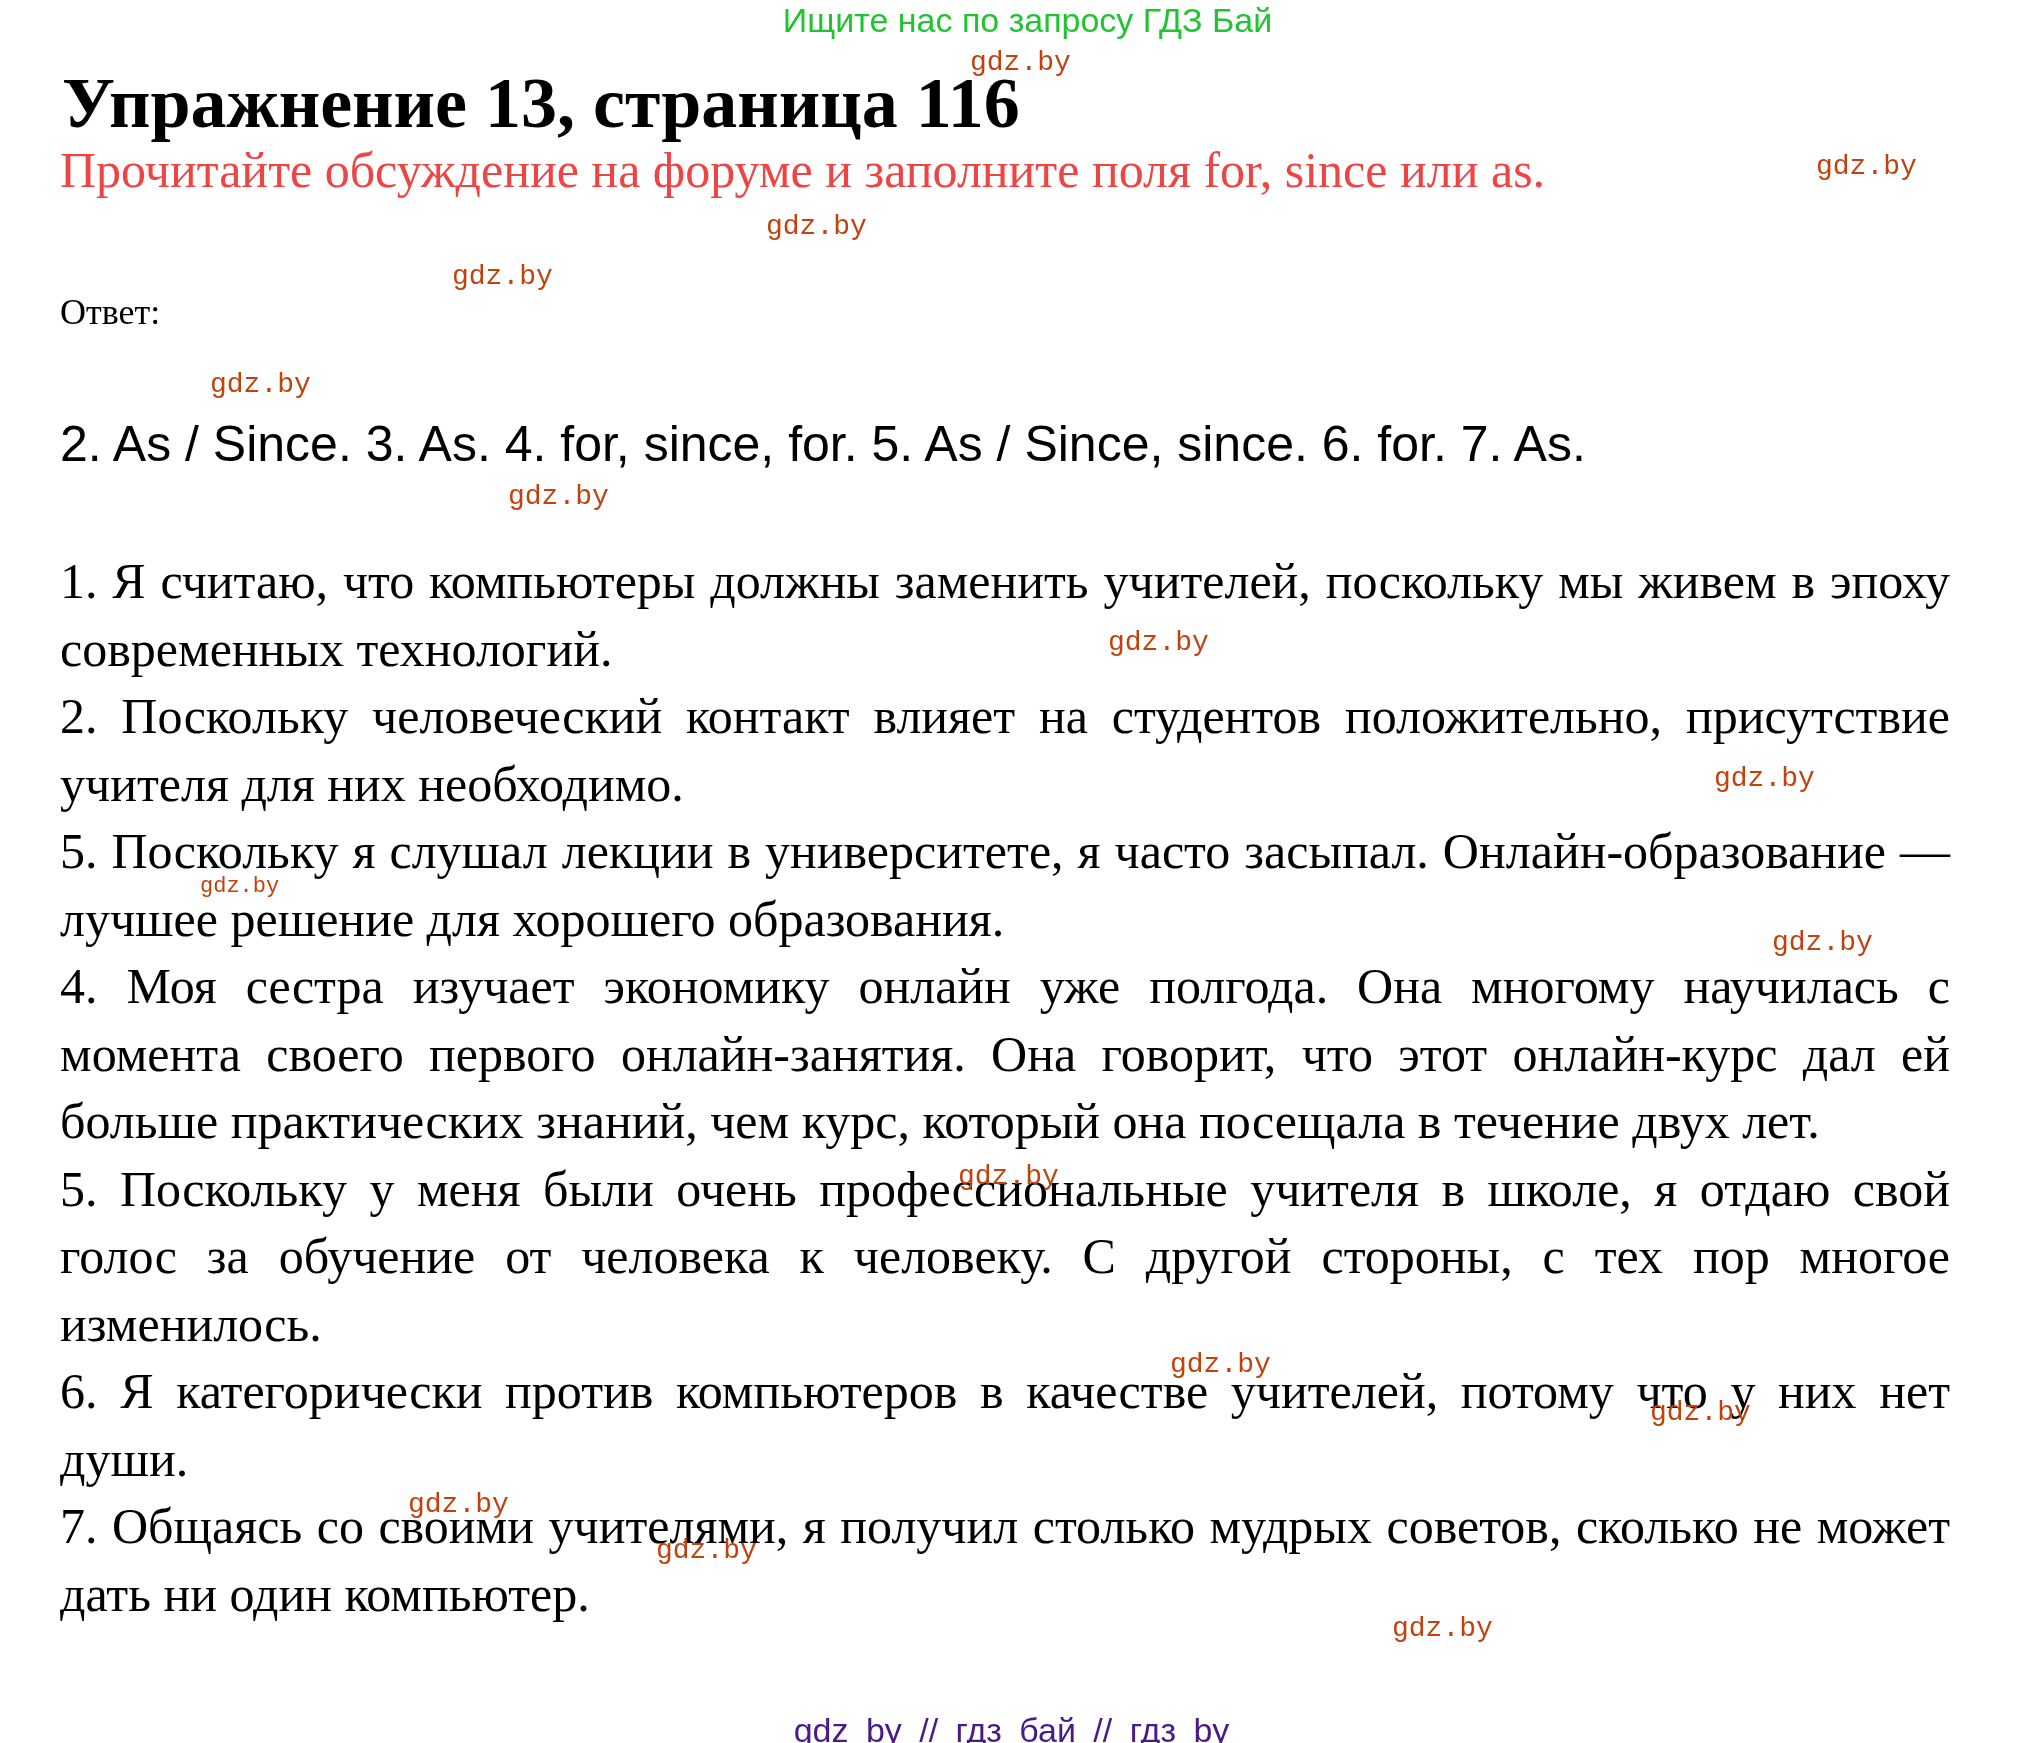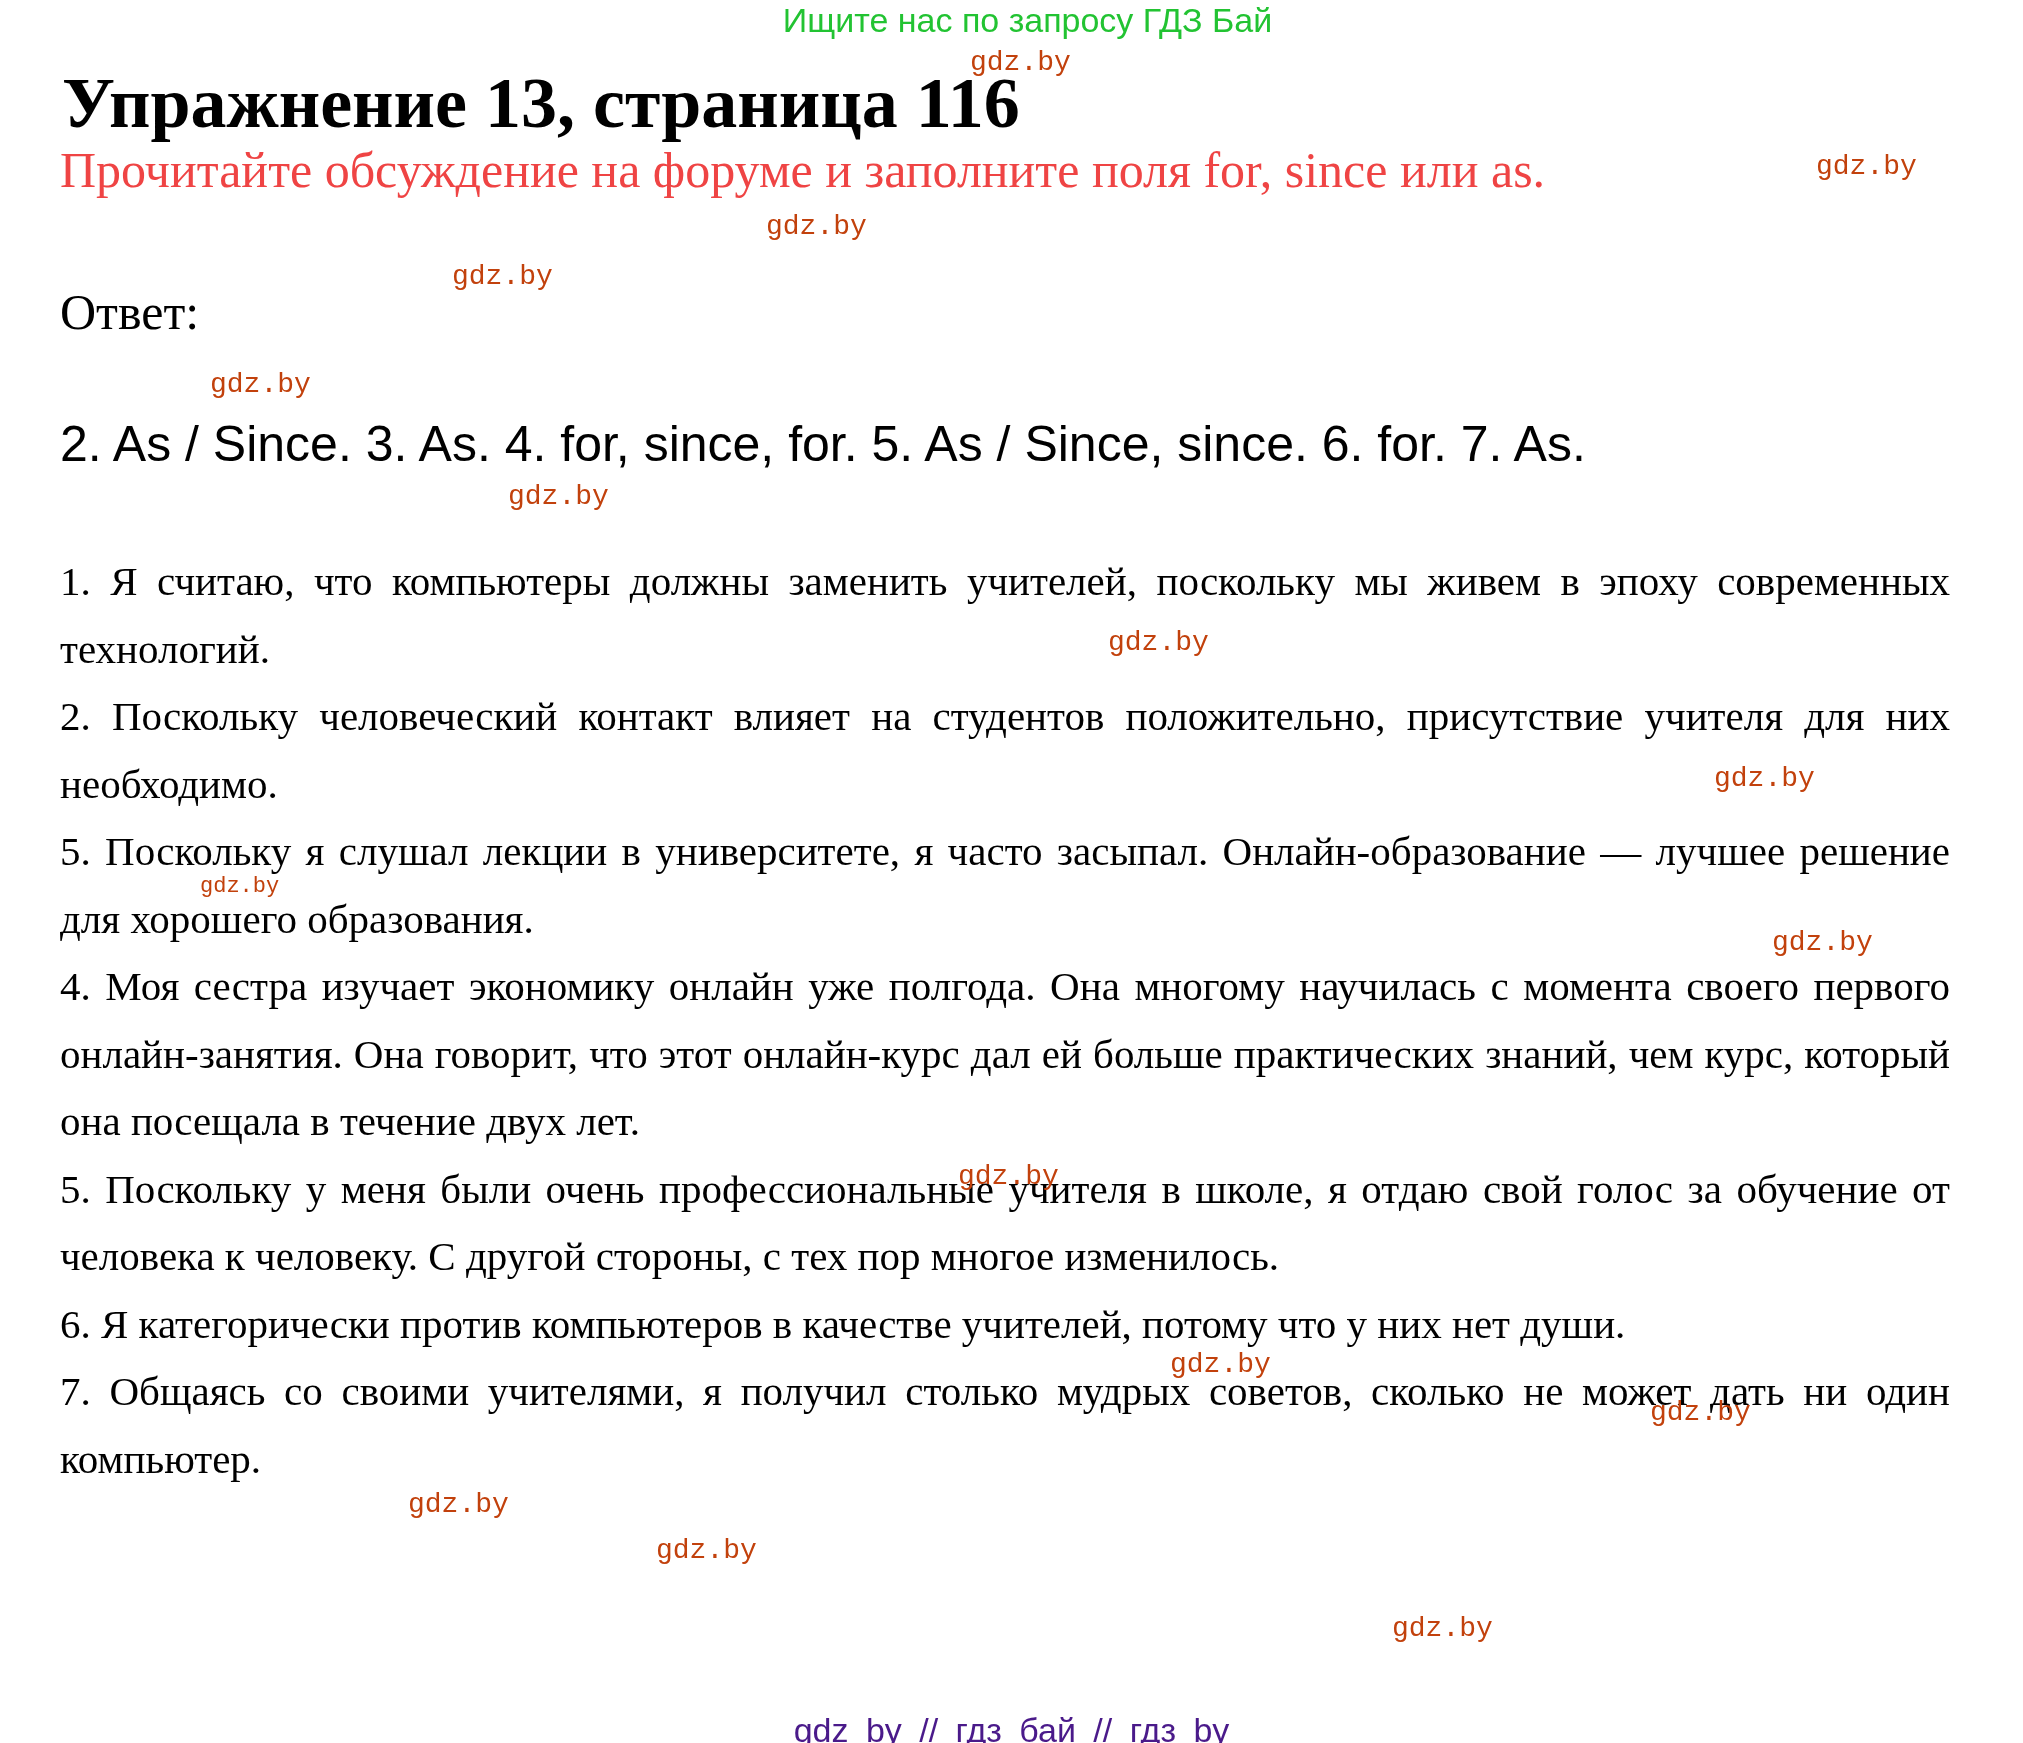--- a/index.html
+++ b/index.html
@@ -19,30 +19,30 @@
     font-family: "Liberation Serif", serif; font-weight: bold; font-size: 72px;
     color: #000; line-height: 62px; white-space: nowrap;
   }
   .instr {
     position: absolute; left: 60px; top: 140px;
     font-family: "Liberation Serif", serif; font-size: 50px; color: #ef4444;
     line-height: 60px; white-space: nowrap;
   }
   .answer-label {
     position: absolute; left: 60px; top: 282px;
-    font-family: "Liberation Serif", serif; font-size: 50px; color: #000; line-height: 60px; text-align: right;
+    font-family: "Liberation Serif", serif; font-size: 36px; color: #000; line-height: 60px; text-align: right;
   }
   .answer-keys {
     position: absolute; left: 60px; top: 414px;
     font-family: Liberation Sans, sans-serif; font-size: 50px; color: #000;
     line-height: 60px; white-space: nowrap;
   }
   .translations {
     position: absolute; left: 60px; top: 548px; width: 1890px;
-    font-family: "Liberation Serif", serif; font-size: 41px; color: #000;
+    font-family: "Liberation Serif", serif; font-size: 50px; color: #000;
     line-height: 67.5px; text-align: justify;
   }
   .translations p { margin: 0; }
   .footer {
     position: absolute; left: 0; top: 1710px; width: 2023px; text-align: center;
     font-family: "Liberation Sans", sans-serif; font-size: 34px; color: #4a1a8a;
     line-height: 40px; word-spacing: 8px;
   }
 </style>
 </head>

